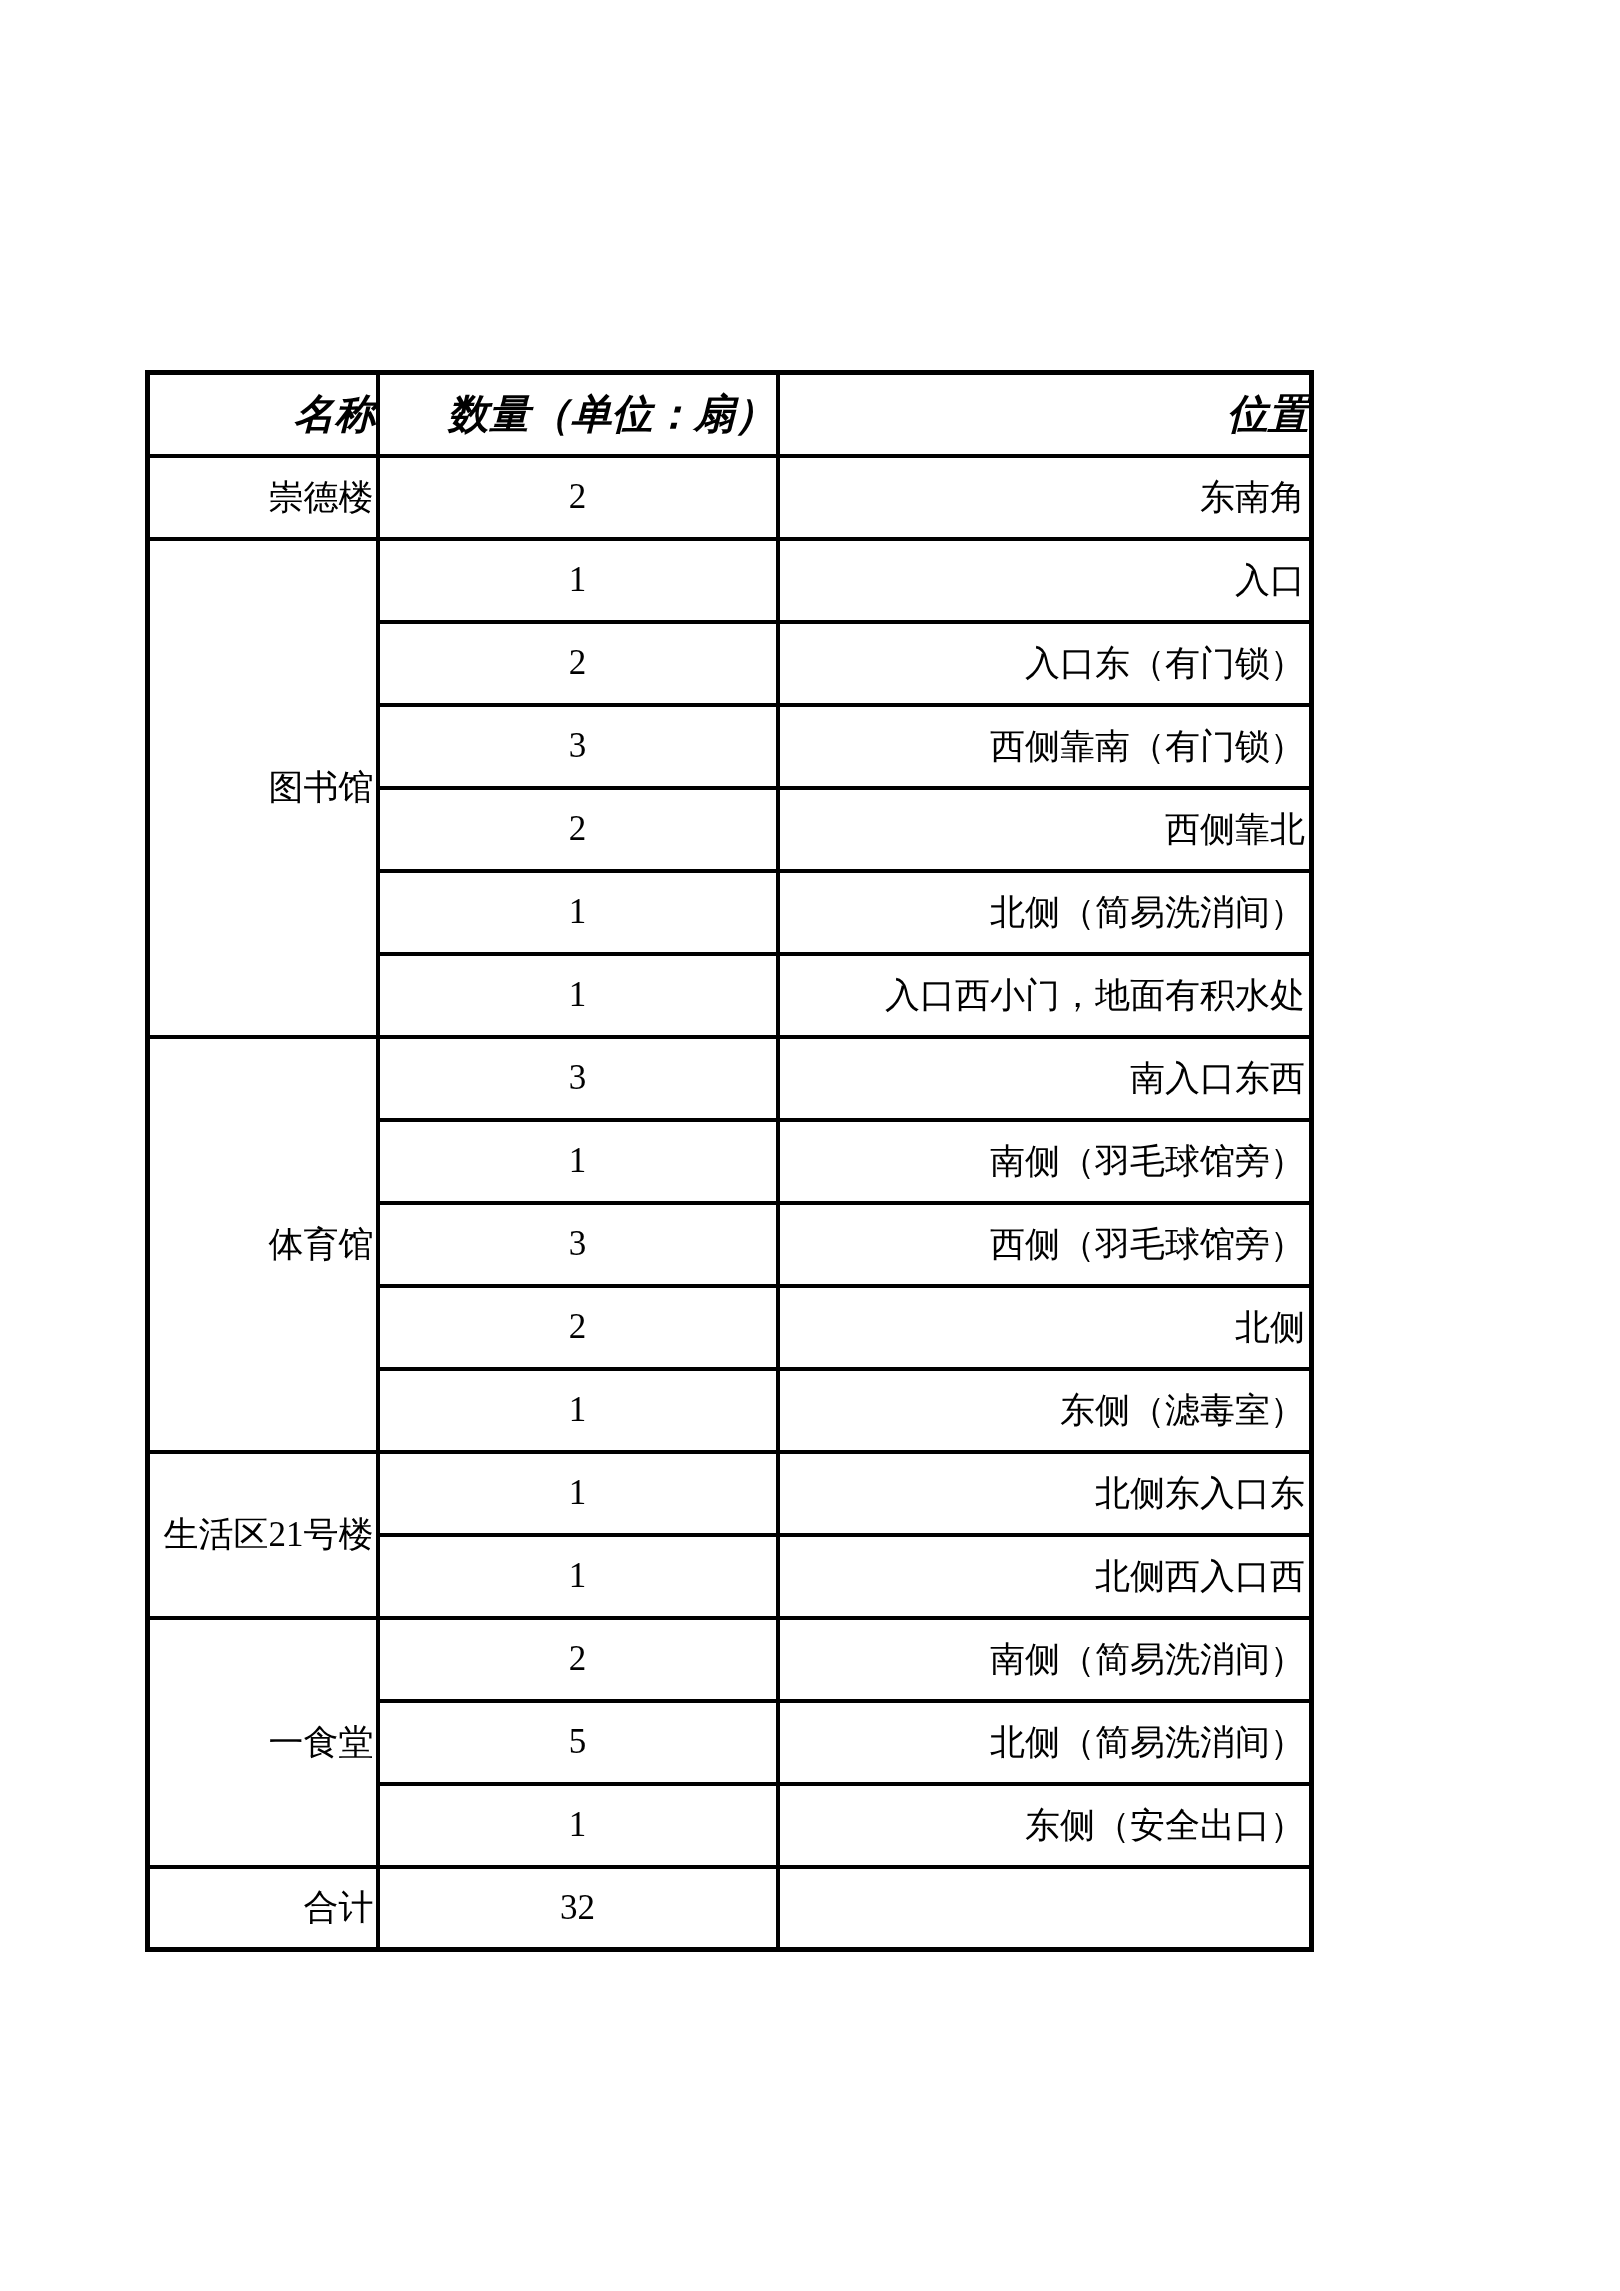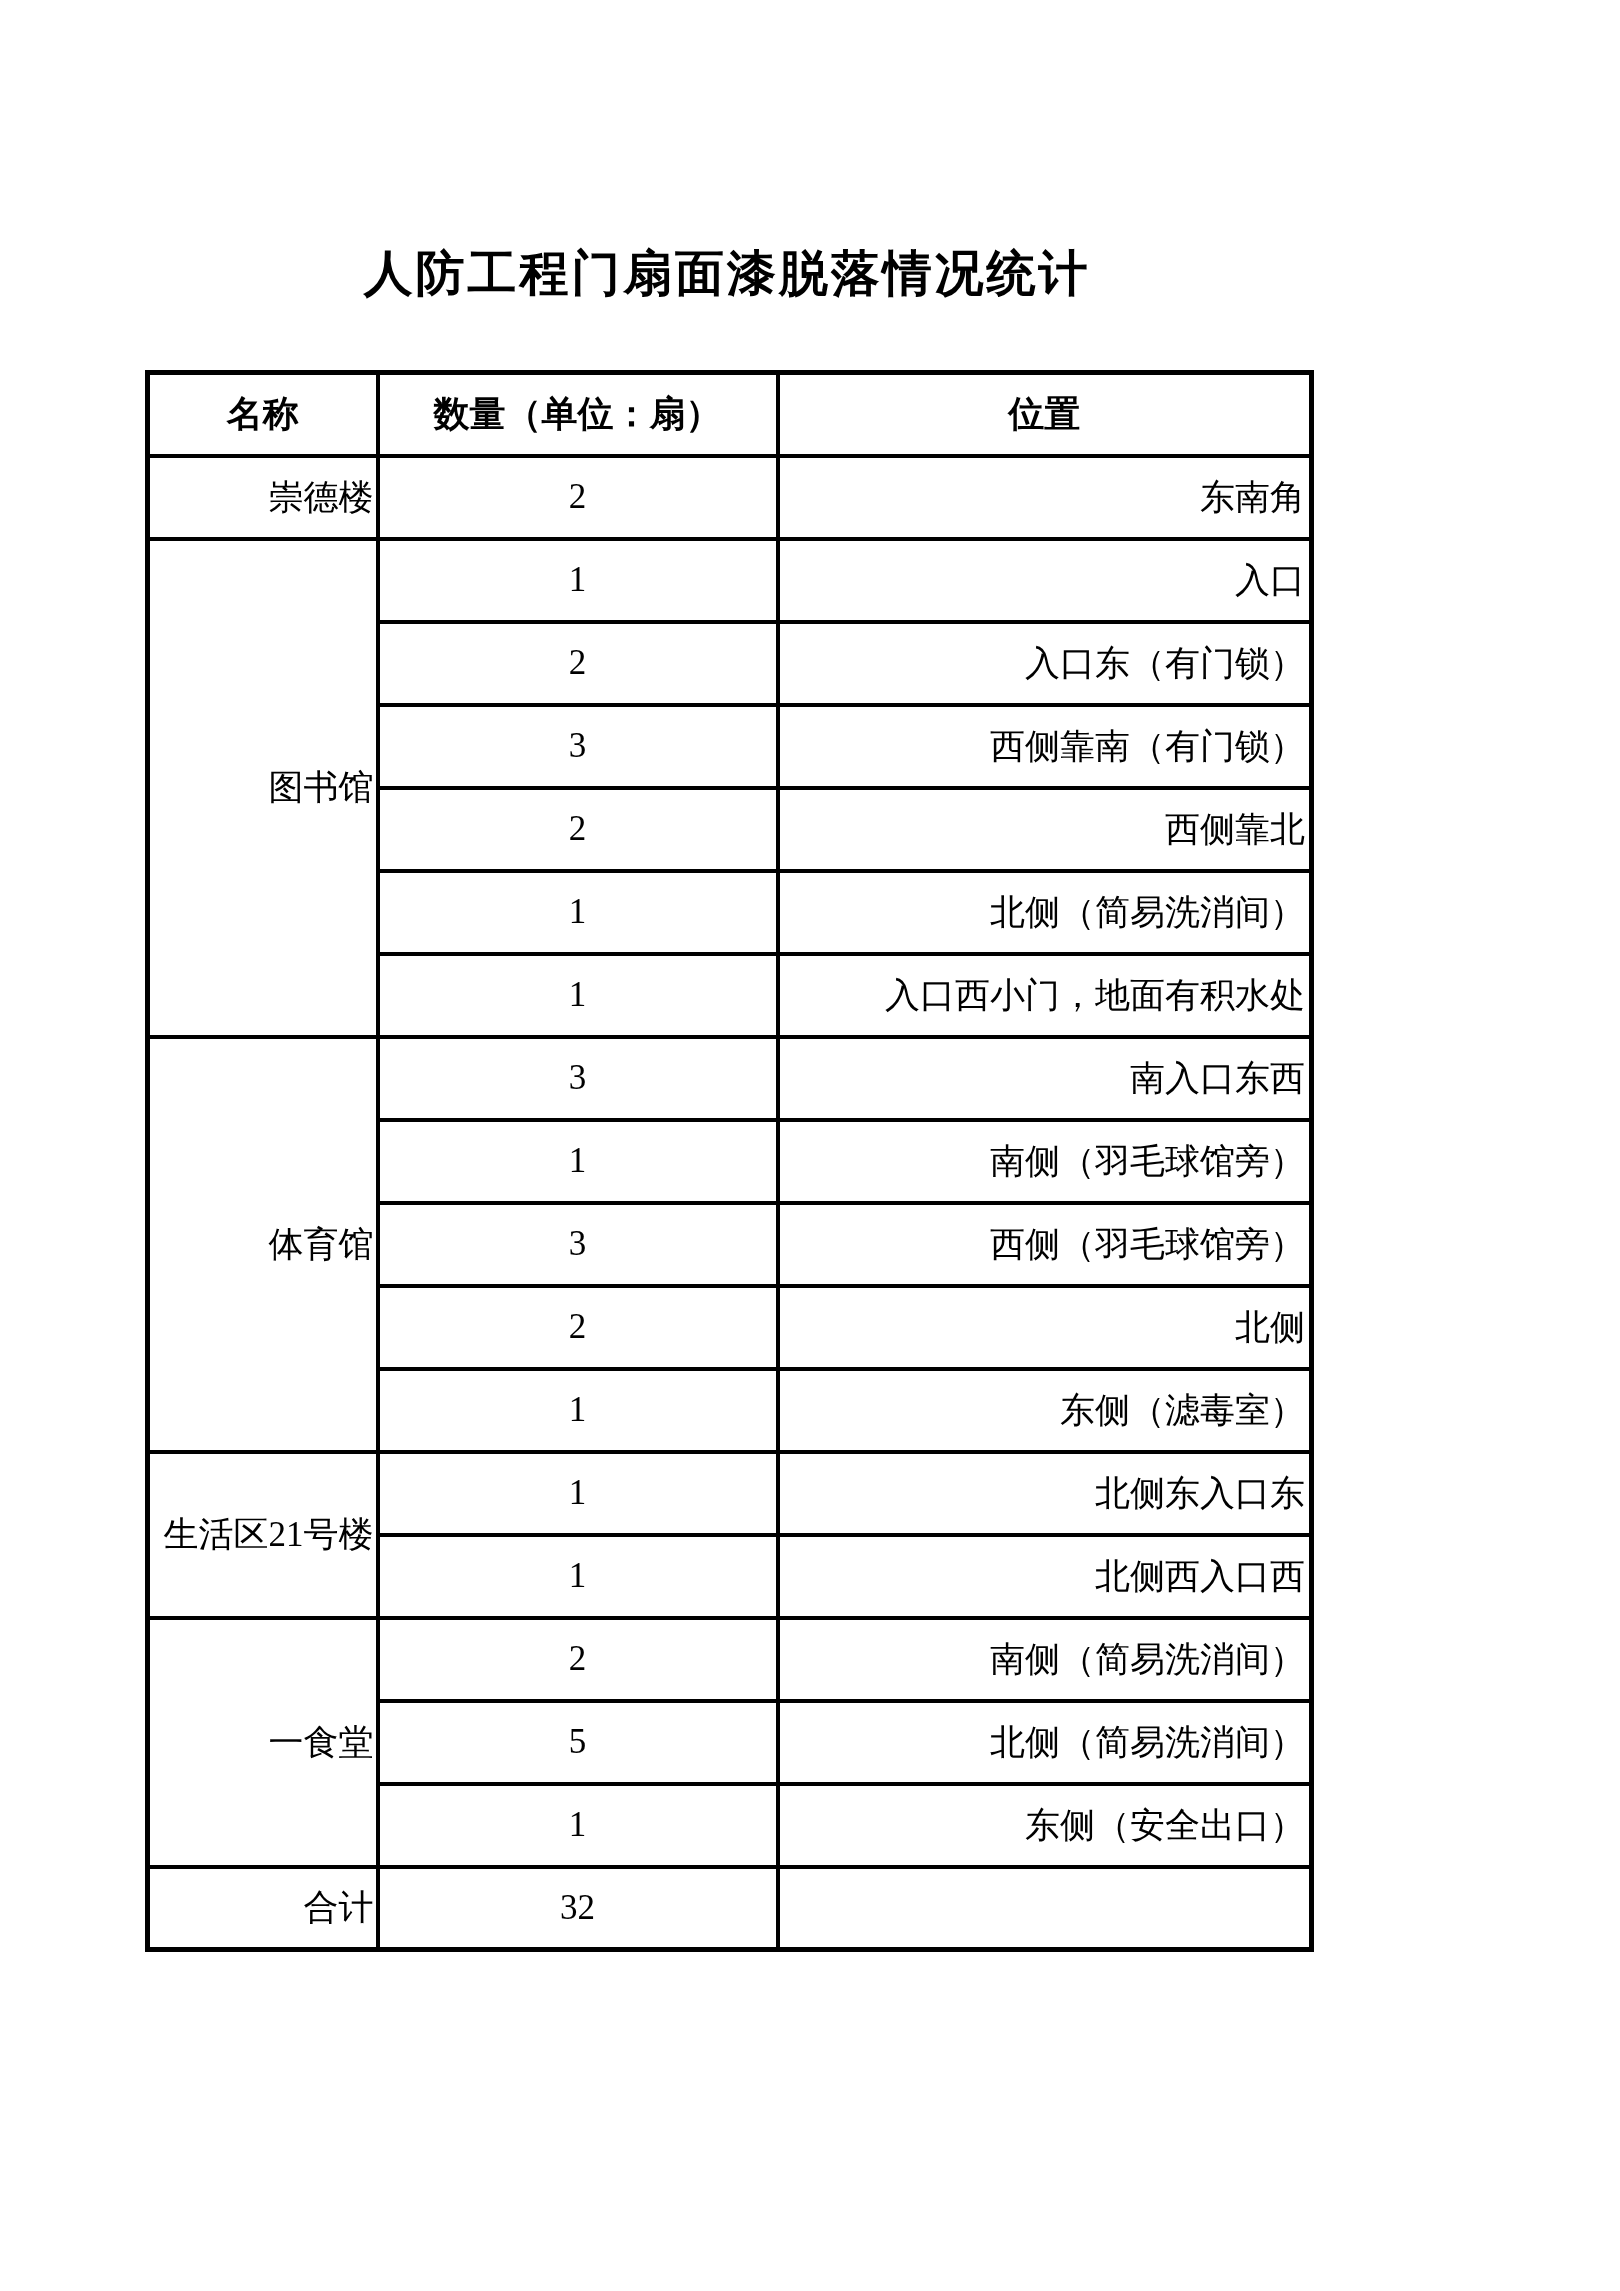--- a/index.html
+++ b/index.html
@@ -43,24 +43,25 @@
   table.stats-table col.c3 { width: 534px; }
   table.stats-table tr { height: 83px; }
   table.stats-table th,
   table.stats-table td {
     border: 4.9px solid #000000;
     vertical-align: middle;
     overflow: hidden;
     box-sizing: border-box;
   }
   table.stats-table th {
-    font-size: 36px;
+    font-size: 41px;
     font-weight: bold;
-    text-align: center;
+    text-align: right;
     padding: 0;
+    font-style: italic;
   }
   td.name-cell {
     font-size: 35px;
     text-align: right;
     padding: 0 2px;
   }
   td.qty-cell {
     font-size: 35px;
     text-align: center;
     padding: 0;
@@ -69,21 +70,20 @@
     font-size: 35px;
     text-align: right;
     padding: 0 3.9px 0 7.8px;
   }
 </style>
 </head>
 <body>
 
 <div class="page">
 
-  <h1 class="doc-title">人防工程门扇面漆脱落情况统计</h1>
 
   <table class="stats-table">
     <colgroup>
       <col class="c1">
       <col class="c2">
       <col class="c3">
     </colgroup>
     <thead>
       <tr>
         <th>名称</th>

